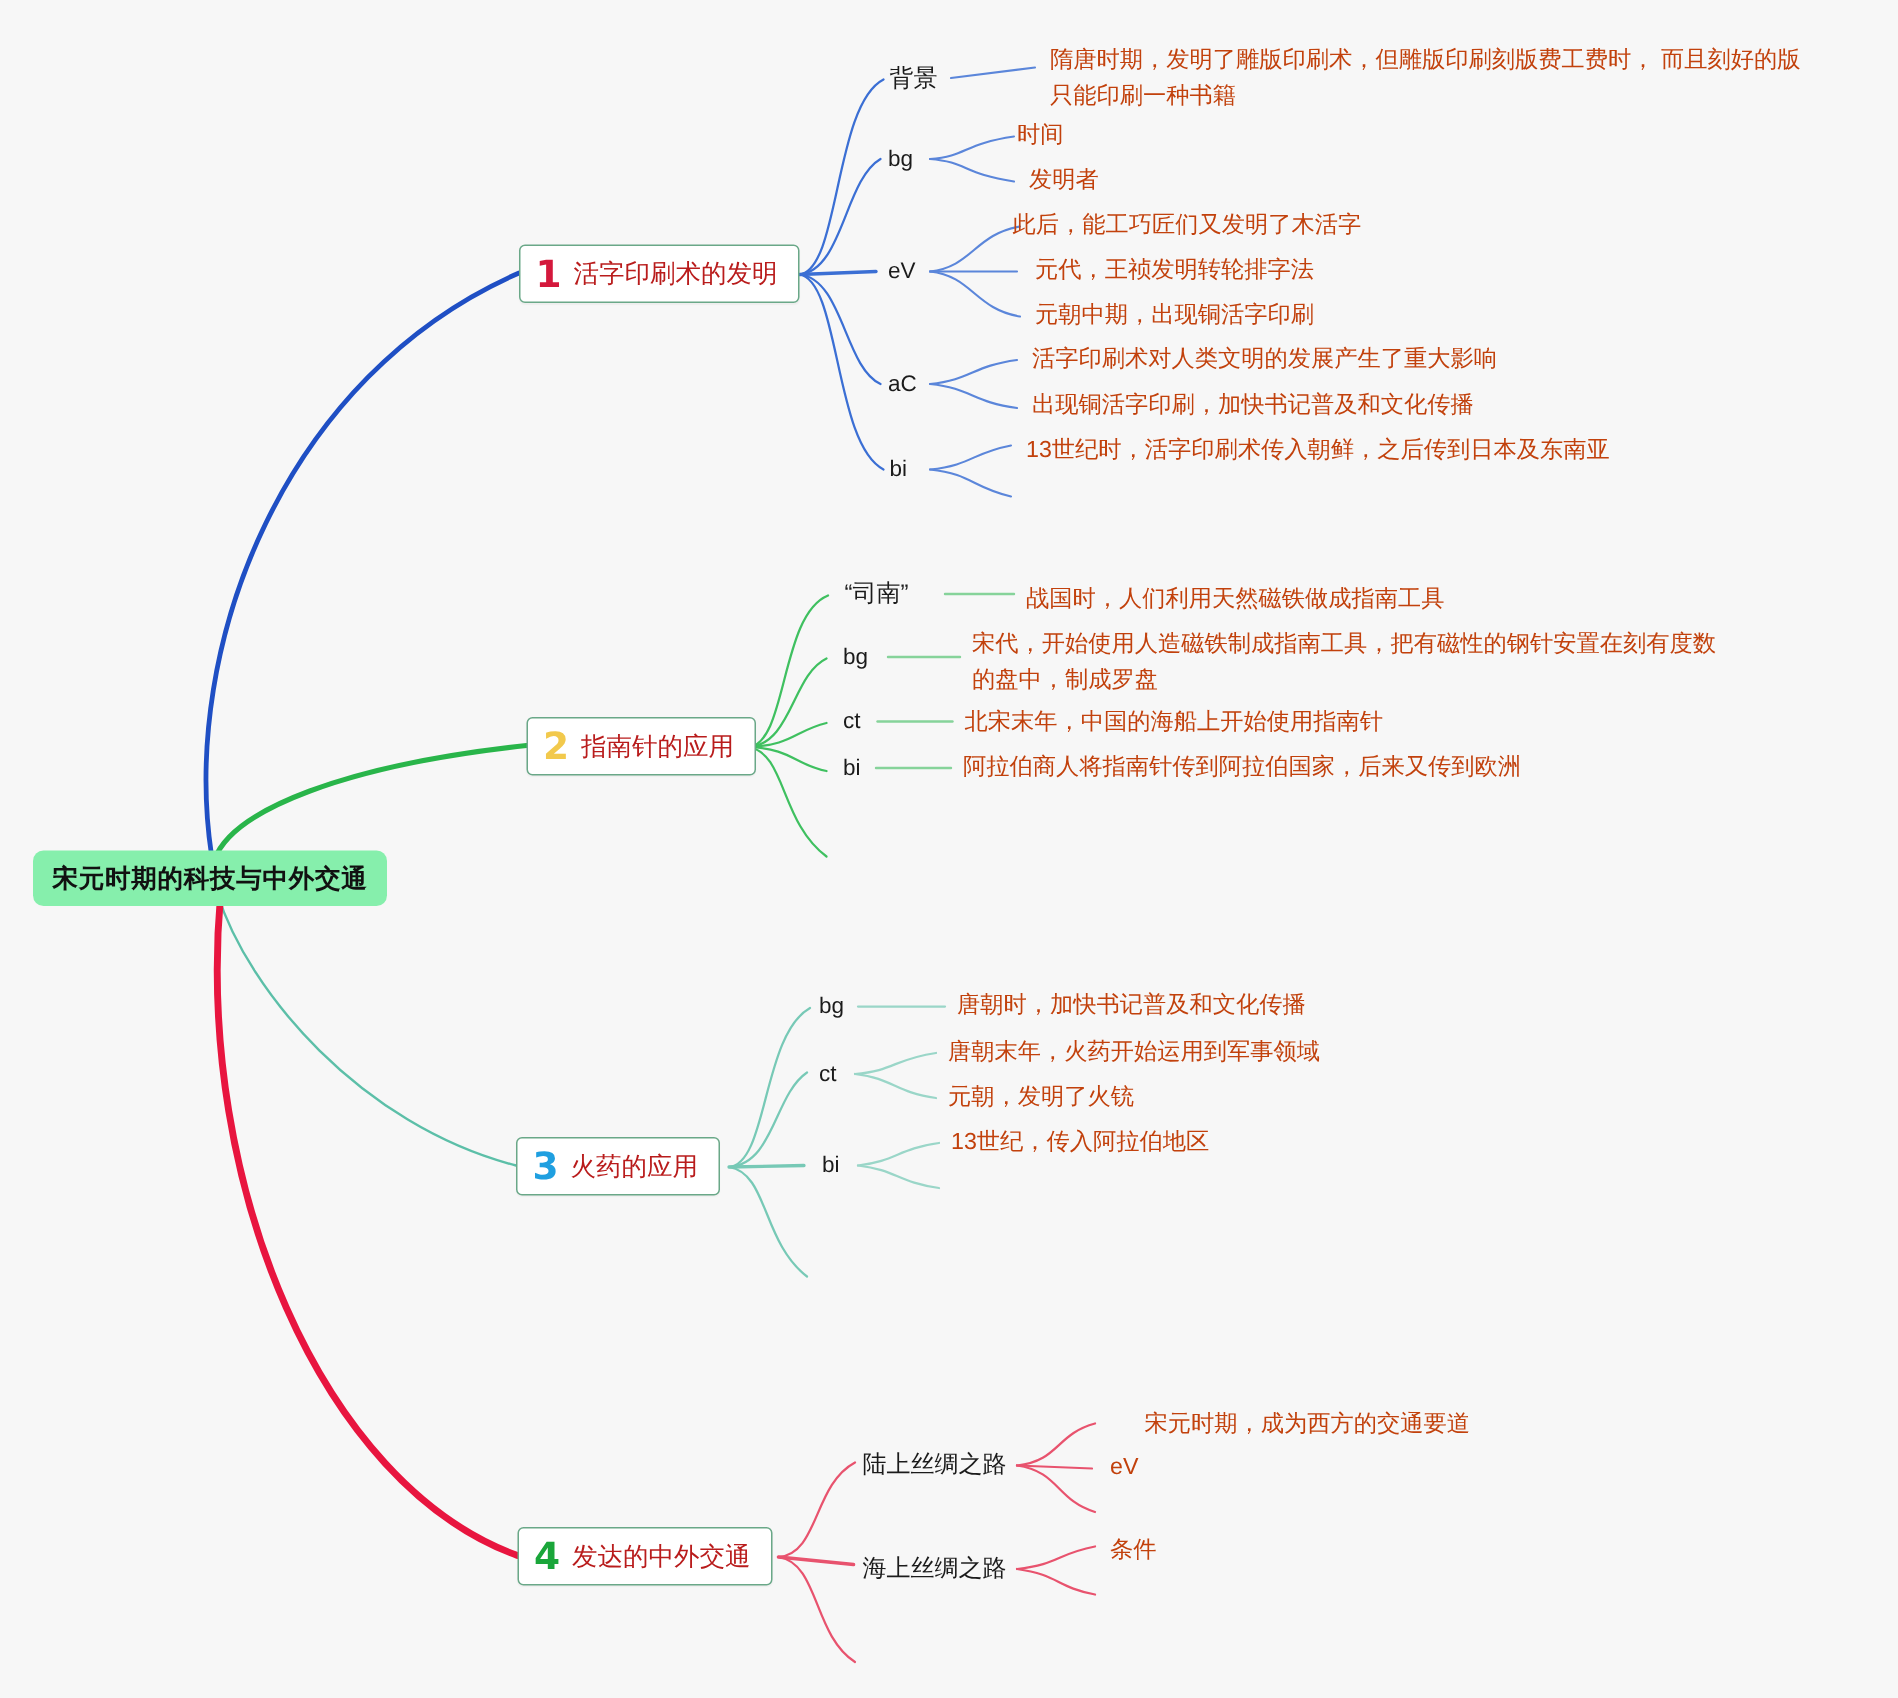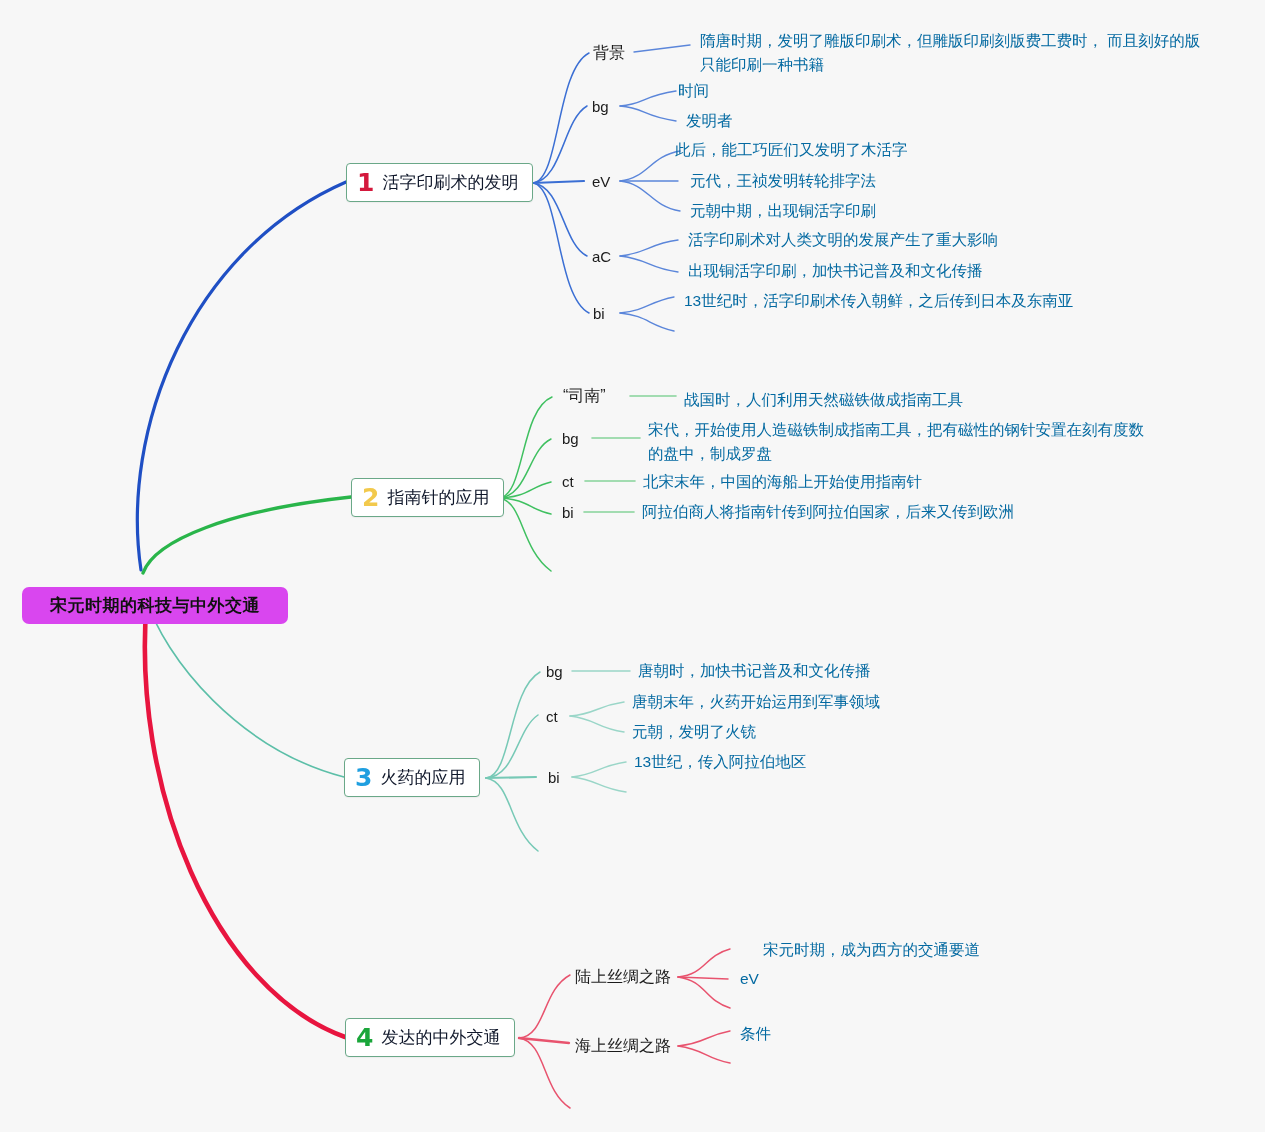--- a/index.html
+++ b/index.html
@@ -9,29 +9,28 @@
     font-family:"Liberation Sans","DejaVu Sans",sans-serif;
     overflow:hidden;
     position:relative;
   }
   #canvas{position:absolute;inset:0;width:1265px;height:1132px;}
   svg.edges{position:absolute;left:0;top:0;width:1265px;height:1132px;pointer-events:none;}
 
   
   .root-node{
     position:absolute;
-    background:#d946ef;
+    background:#86efac;
     border-radius:7px;
-    padding:7px 28px;
+    padding:7px 13px;
     font-weight:bold;
     font-size:17px;
     color:#111;
     white-space:nowrap;
     letter-spacing:0.5px;
-    margin-top:20px;
   }
 
   
   .branch-node{
     position:absolute;
     background:#ffffff;
     border:1.6px solid #6aa888;
     border-radius:4px;
     padding:6px 14px 6px 10px;
     display:flex;
@@ -41,41 +40,41 @@
     box-shadow:0 1px 1px rgba(0,0,0,.04);
   }
   .branch-num{
     font-size:25px;
     font-weight:bold;
     line-height:1;
     font-family:"DejaVu Sans",sans-serif;
   }
   .branch-title{
     font-size:17px;
-    color:#0f172a;
+    color:#b91c1c;
     line-height:1;
     text-align:center;
   }
 
   
   .mid-label{
     position:absolute;
     font-size:15px;
     color:#1b1b1b;
     white-space:nowrap;
     transform:translateY(-50%);
     text-align:center;
   }
   .mid-label.cn{font-size:16px;}
 
   
   .leaf-text{
     position:absolute;
     font-size:15.5px;
-    color:#0369a1;
+    color:#c2410c;
     line-height:1.55;
     transform:translateY(-50%);
   }
   .leaf-text.wrap{white-space:normal;}
   .leaf-text.nowrap{white-space:nowrap;}
 </style>
 </head>
 <body>
 
 <div id="canvas">

